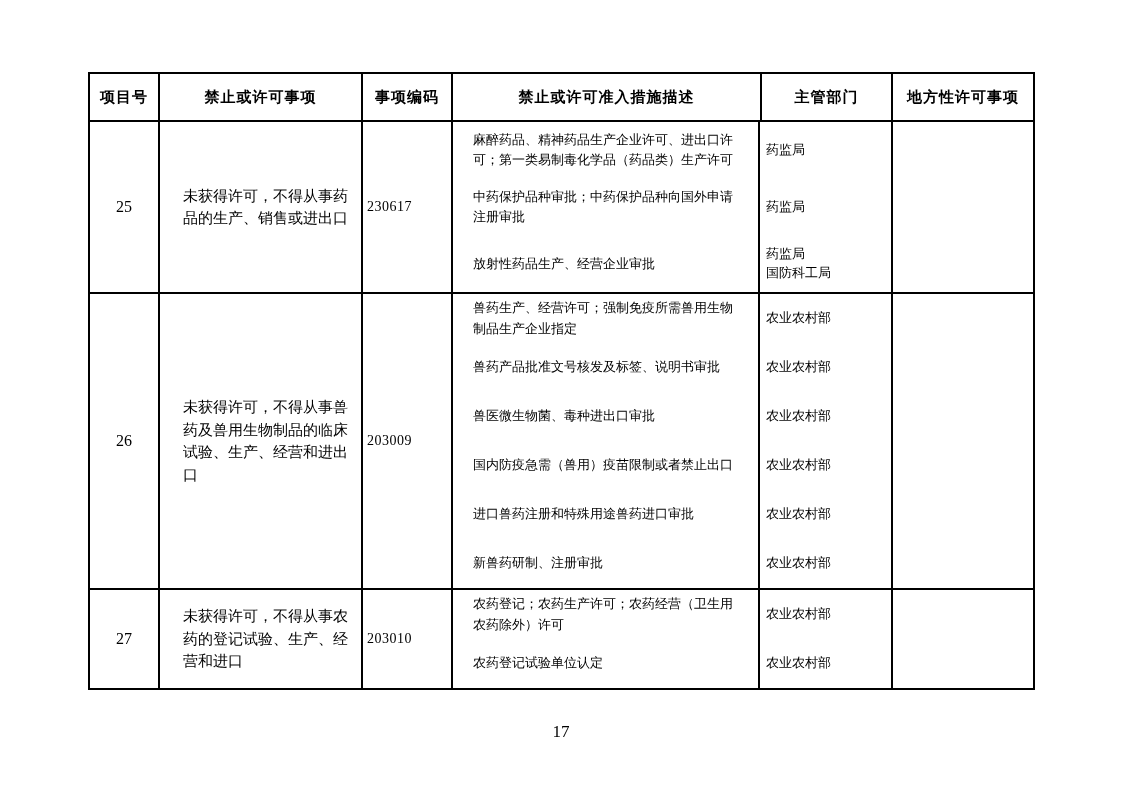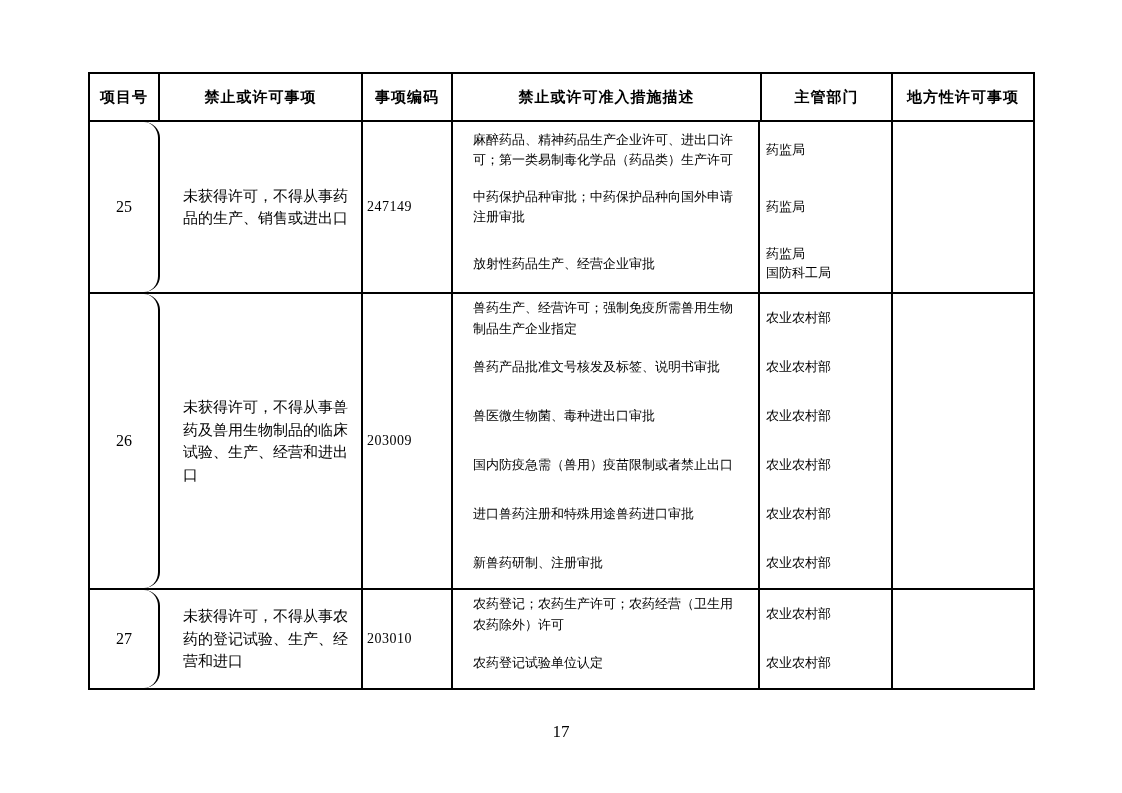--- a/index.html
+++ b/index.html
@@ -43,21 +43,20 @@
     border-bottom: 2px solid #000;
   }
   .trow.last { border-bottom: none; }
   .h-r25 { height: 172px; }
   .h-r26 { height: 296px; }
   .h-r27 { height: 98px; }
   .cell { border-right: 2px solid #000; }
   .c-id {
     display: flex; align-items: center; justify-content: center;
     font-size: 16px;
-    border-radius: 16px;
   }
   .c-item {
     display: flex; align-items: center;
     font-size: 15px; line-height: 1.5;
     padding: 0 7px;
     text-align: left;
     margin-left: 16px;
   }
   .c-code {
     display: flex; align-items: center;
@@ -106,21 +105,21 @@
       <div class="th">禁止或许可事项</div>
       <div class="th">事项编码</div>
       <div class="th">禁止或许可准入措施描述</div>
       <div class="th">主管部门</div>
       <div class="th">地方性许可事项</div>
     </div>
 
     <div class="trow h-r25">
       <div class="cell c-id">25</div>
       <div class="cell c-item">未获得许可，不得从事药品的生产、销售或进出口</div>
-      <div class="cell c-code">247149</div>
+      <div class="cell c-code">230617</div>
       <div class="cell c-measures">
         <div class="subrow">
           <div class="m-desc">麻醉药品、精神药品生产企业许可、进出口许可；第一类易制毒化学品（药品类）生产许可</div>
           <div class="m-dept">
             <span>药监局</span>
           </div>
         </div>
         <div class="subrow">
           <div class="m-desc">中药保护品种审批；中药保护品种向国外申请注册审批</div>
           <div class="m-dept">

